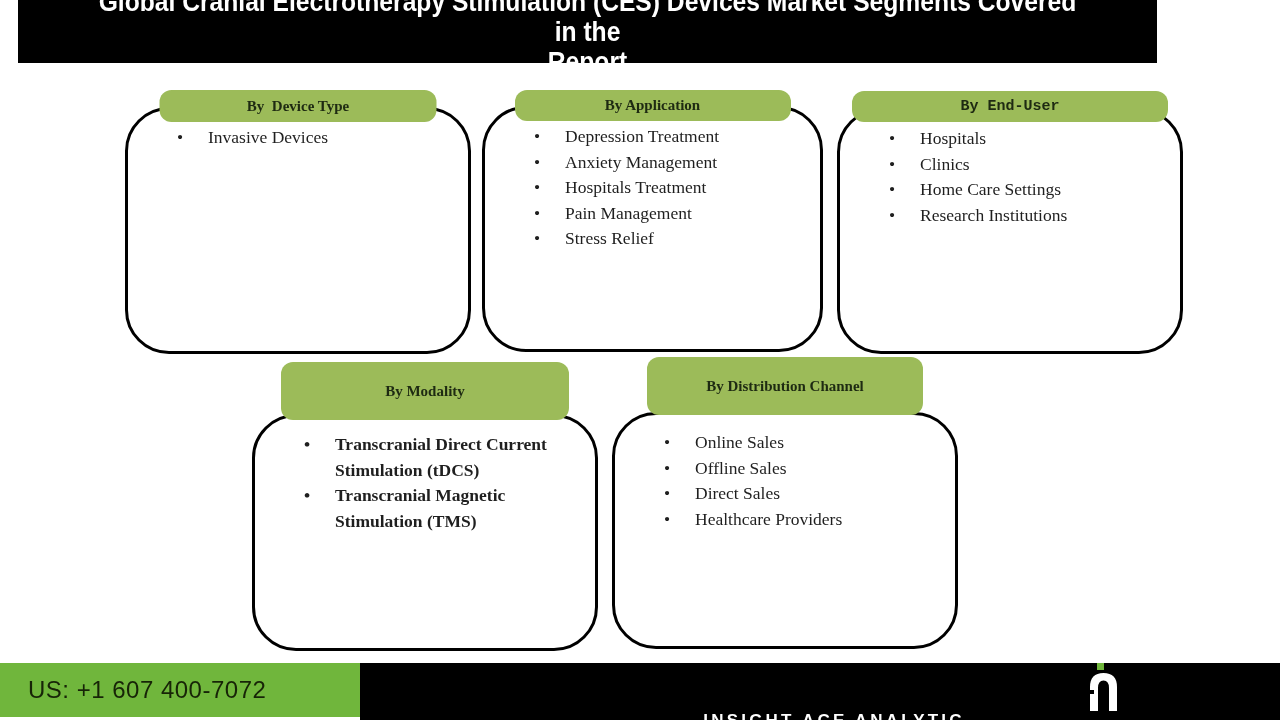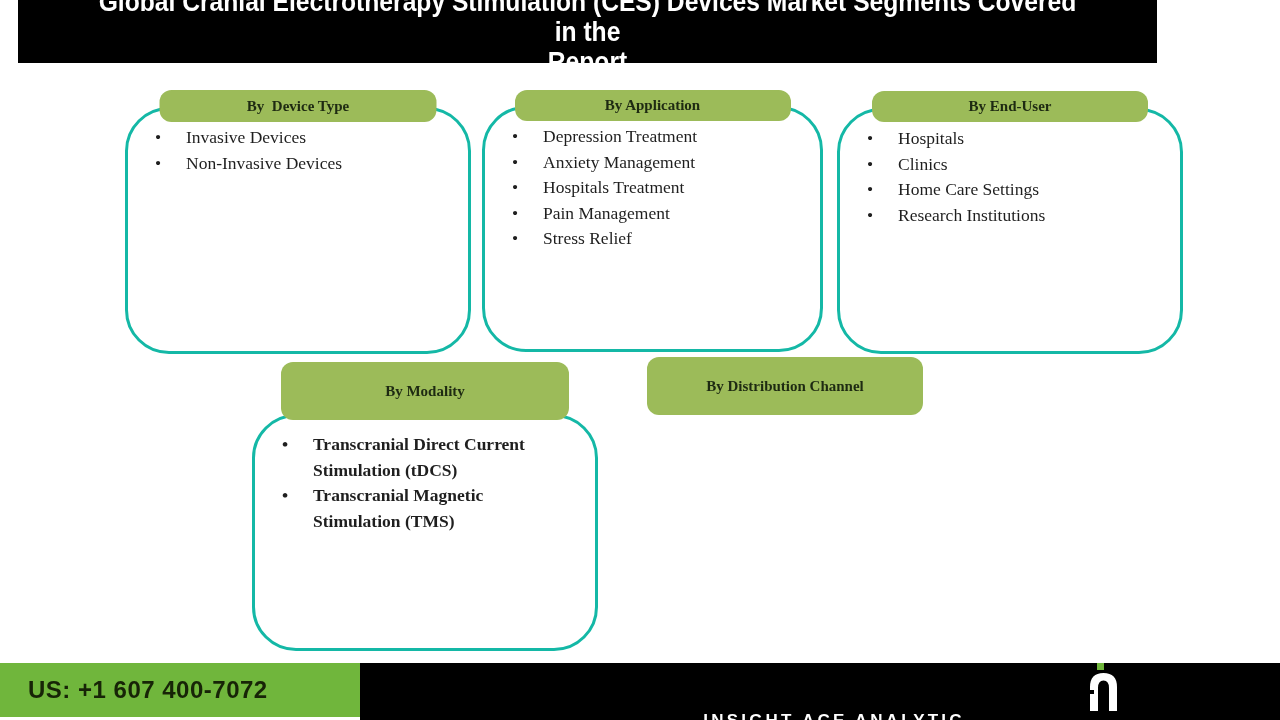--- a/index.html
+++ b/index.html
@@ -19,21 +19,21 @@
     width:100%; text-align:center;
     font-family:"Liberation Sans", sans-serif; font-weight:bold;
     font-size:28px; line-height:30px;
     transform:scaleX(0.88); transform-origin:50% 50%;
   }
 
   
   .seg { position:absolute; }
   .seg-box {
     position:absolute; left:0; right:0; background:#ffffff;
-    border:3px solid #14b8a6; border-radius:44px;
+    border:3px solid #000000; border-radius:44px;padding-left:22px;
   }
   .seg-tab {
     position:absolute; top:0; left:50%; transform:translateX(-50%);
     background:#9CBB59; border-radius:12px; z-index:2;
     display:flex; align-items:center; justify-content:center;
     font-weight:bold; font-size:15px; line-height:27px;
     color:#1e2a12; text-align:center; white-space:pre-wrap;
   }
   .seg-list { list-style:none; padding:15px 12px 0 27px; }
   .seg-item { display:flex; font-size:17.5px; line-height:25.6px; color:#1f1f1f; }
@@ -43,37 +43,37 @@
 
   #seg-device   { left:125px; top:90px;  width:346px; height:266px; }
   #seg-device .seg-tab { width:277px; height:32px; }
   #seg-device .seg-box { top:17px; height:247px; }
 
   #seg-application { left:482px; top:90px; width:341px; height:264px; }
   #seg-application .seg-tab { width:276px; height:31px; }
   #seg-application .seg-box { top:16px; height:246px; }
 
   #seg-enduser  { left:837px; top:91px;  width:346px; height:265px; }
-  #seg-enduser .seg-tab { width:276px; height:31px; }
+  #seg-enduser .seg-tab { width:316px; height:31px;font-family:Liberation Mono, monospace; }
   #seg-enduser .seg-box { top:17px; height:246px; }
 
   #seg-modality { left:252px; top:362px; width:346px; height:289px; }
   #seg-modality .seg-tab { width:288px; height:58px; }
   #seg-modality .seg-box { top:52px; height:237px;font-weight:bold; }
   #seg-modality .txt { max-width:237px; }
 
   #seg-distribution { left:612px; top:357px; width:346px; height:292px; }
   #seg-distribution .seg-tab { width:276px; height:58px; padding:16px 36px; }
   #seg-distribution .seg-box { top:55px; height:237px; }
 
   
   .phone-box {
     position:absolute; left:0; top:663px; width:360px; height:54px;
     background:#70B63C; display:flex; align-items:center; padding-left:28px;
-    font-family:"Liberation Sans", sans-serif; font-weight:bold;
+    font-family:"Liberation Sans", sans-serif; font-weight:normal;
     font-size:24px; letter-spacing:0.5px; color:#172407;
   }
   .brand-bar {
     position:absolute; left:360px; top:663px; width:920px; height:57px;
     background:#000000; display:flex; align-items:center;flex-direction:column;
   }
   .brand-logo { margin-left:566px; flex:none; display:block; }
   .brand-name {
     margin-left:28px;
     font-family:"Liberation Sans", sans-serif; font-weight:bold;
@@ -92,24 +92,20 @@
     </div>
   </div>
 
   <div class="seg" id="seg-device">
     <div class="seg-box">
       <ul class="seg-list">
         <li class="seg-item">
             <span class="bullet"></span>
             <span class="txt">Invasive Devices</span>
           </li>
-        <li class="seg-item">
-            <span class="bullet"></span>
-            <span class="txt">Non-Invasive Devices</span>
-          </li>
       </ul>
     </div>
     <div class="seg-tab">By  Device Type</div>
   </div>
 
   <div class="seg" id="seg-application">
     <div class="seg-box">
       <ul class="seg-list">
         <li class="seg-item">
             <span class="bullet"></span>
@@ -170,20 +166,40 @@
         <li class="seg-item">
             <span class="bullet"></span>
             <span class="txt">Transcranial Magnetic Stimulation (TMS)</span>
           </li>
       </ul>
     </div>
     <div class="seg-tab">By Modality</div>
   </div>
 
   <div class="seg" id="seg-distribution">
+    <div class="seg-box">
+      <ul class="seg-list">
+        <li class="seg-item">
+            <span class="bullet"></span>
+            <span class="txt">Online Sales</span>
+          </li>
+        <li class="seg-item">
+            <span class="bullet"></span>
+            <span class="txt">Offline Sales</span>
+          </li>
+        <li class="seg-item">
+            <span class="bullet"></span>
+            <span class="txt">Direct Sales</span>
+          </li>
+        <li class="seg-item">
+            <span class="bullet"></span>
+            <span class="txt">Healthcare Providers</span>
+          </li>
+      </ul>
+    </div>
     <div class="seg-tab">By Distribution Channel</div>
   </div>
 
   <div class="phone-box">
     <span>US: +1 607 400-7072</span>
   </div>
 
   <div class="brand-bar">
     <svg class="brand-logo" width="27" height="48" viewBox="0 0 27 48" aria-hidden="true">
       <rect x="7" y="0" width="7" height="7" fill="#70B63C"></rect>

